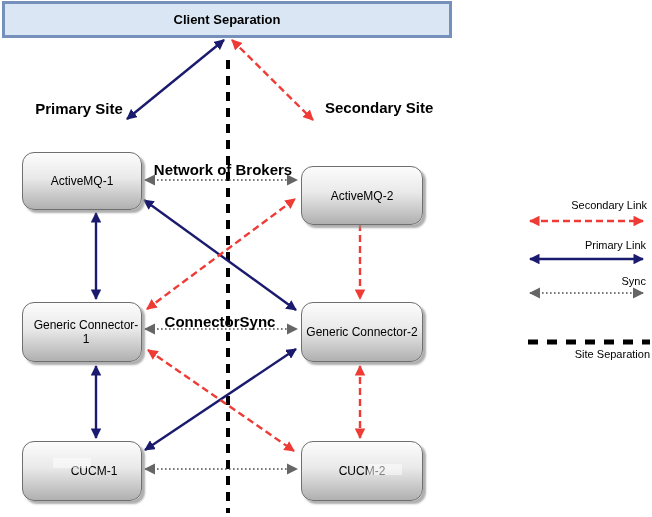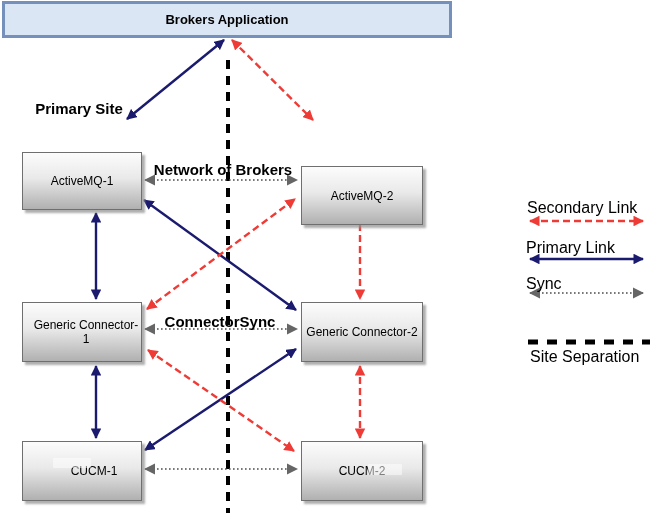--- a/index.html
+++ b/index.html
@@ -17,35 +17,35 @@
     position:absolute; left:2px; top:1px; width:450px; height:37px;
     background:#dbe6f4;
     border:3px solid #7590bb;
     display:flex; align-items:center; justify-content:center;
     font-size:13px; font-weight:bold; color:#000;
   }
   .node {
     position:absolute;
     background:linear-gradient(180deg,#fcfcfc 0%,#e9e9e9 45%,#b0b0b0 100%);
     border:1.5px solid #6f6f6f;
-    border-radius:0;
+    border-radius:12px;
     box-shadow:3px 3px 2px rgba(148,148,148,0.75);
     display:flex; align-items:center; justify-content:center;
     font-size:12px; color:#000; text-align:center;
   }
   .hl {
     position:absolute; background:rgba(255,255,255,0.5); border-radius:1px;
   }
   .flabel {
     position:absolute; font-size:15px; font-weight:bold; color:#000;
     text-align:center; white-space:nowrap;
   }
   .legend-label {
-    position:absolute; font-size:16px; font-weight:normal; color:#000;
-    text-align:left; white-space:nowrap;
+    position:absolute; font-size:11px; font-weight:normal; color:#000;
+    text-align:right; white-space:nowrap;
   }
 </style>
 </head>
 <body>
 
 <div id="canvas">
 
   <svg id="wires" viewBox="0 0 652 517" xmlns="http://www.w3.org/2000/svg">
     <defs>
       <marker id="mNavy" viewBox="0 0 10 10" refX="9" refY="5" markerWidth="4.4" markerHeight="4.4" orient="auto-start-reverse">
@@ -80,24 +80,25 @@
     <line x1="145" y1="329" x2="297" y2="329" stroke="#4c4c4c" stroke-width="1.6" stroke-dasharray="1.6 2.4" marker-start="url(#mGray)" marker-end="url(#mGray)"></line>
     <line x1="145" y1="469" x2="297" y2="469" stroke="#4c4c4c" stroke-width="1.6" stroke-dasharray="1.6 2.4" marker-start="url(#mGray)" marker-end="url(#mGray)"></line>
 
     <line x1="530" y1="221" x2="643" y2="221" stroke="#ee3b36" stroke-width="2.4" stroke-dasharray="7 4" marker-start="url(#mRed)" marker-end="url(#mRed)"></line>
     <line x1="530" y1="259" x2="643" y2="259" stroke="#1a1a6e" stroke-width="2.4" marker-start="url(#mNavy)" marker-end="url(#mNavy)"></line>
     <line x1="530" y1="293" x2="643" y2="293" stroke="#4c4c4c" stroke-width="1.6" stroke-dasharray="1.6 2.4" marker-start="url(#mGray)" marker-end="url(#mGray)"></line>
     <line x1="528" y1="342" x2="650" y2="342" stroke="#000000" stroke-width="5" stroke-dasharray="10 9"></line>
   </svg>
 
   <div class="client-box">
-    <span>Brokers Application</span>
+    <span>Client Separation</span>
   </div>
 
   <div class="flabel" style="left:29px; top:100px; width:100px;">Primary Site</div>
+  <div class="flabel" style="left:325px; top:99px; width:100px;">Secondary Site</div>
 
   <div class="node" style="left:22px; top:152px; width:120px; height:58px;">
     <span>ActiveMQ-1</span>
   </div>
   <div class="node" style="left:301px; top:166px; width:122px; height:59px;">
     <span>ActiveMQ-2</span>
   </div>
   <div class="node" style="left:22px; top:302px; width:120px; height:60px;padding-left:8px;">
     <span>Generic Connector-1</span>
   </div>

